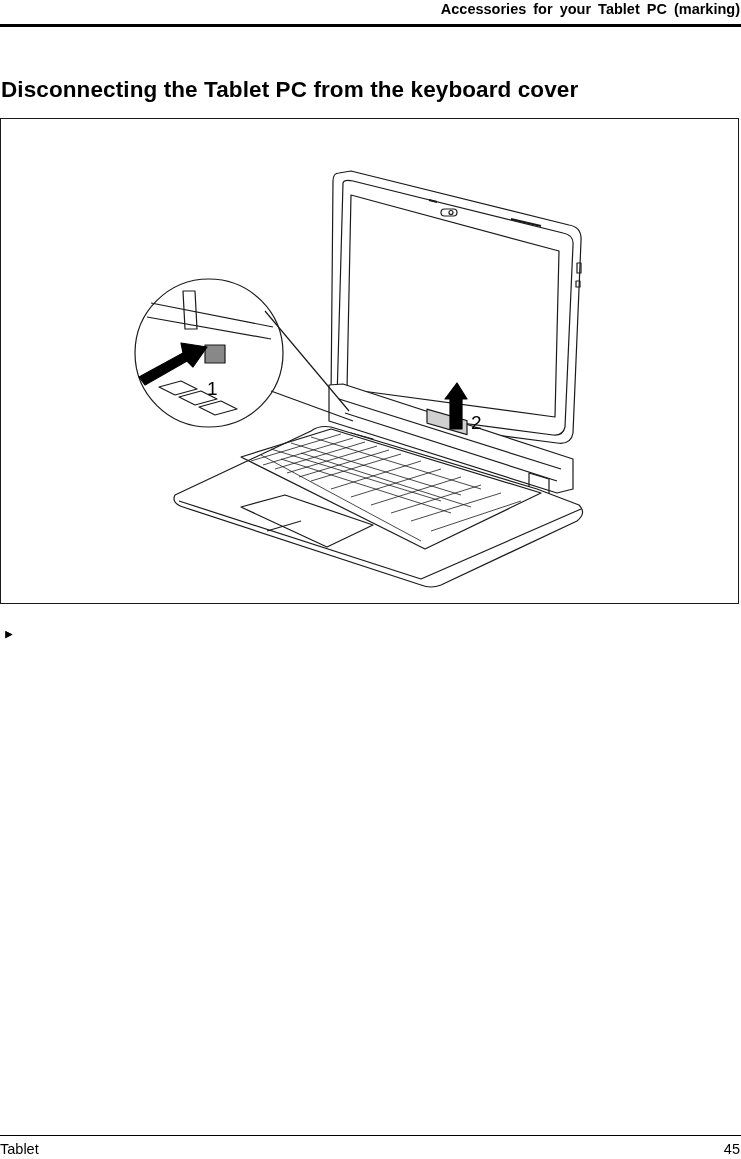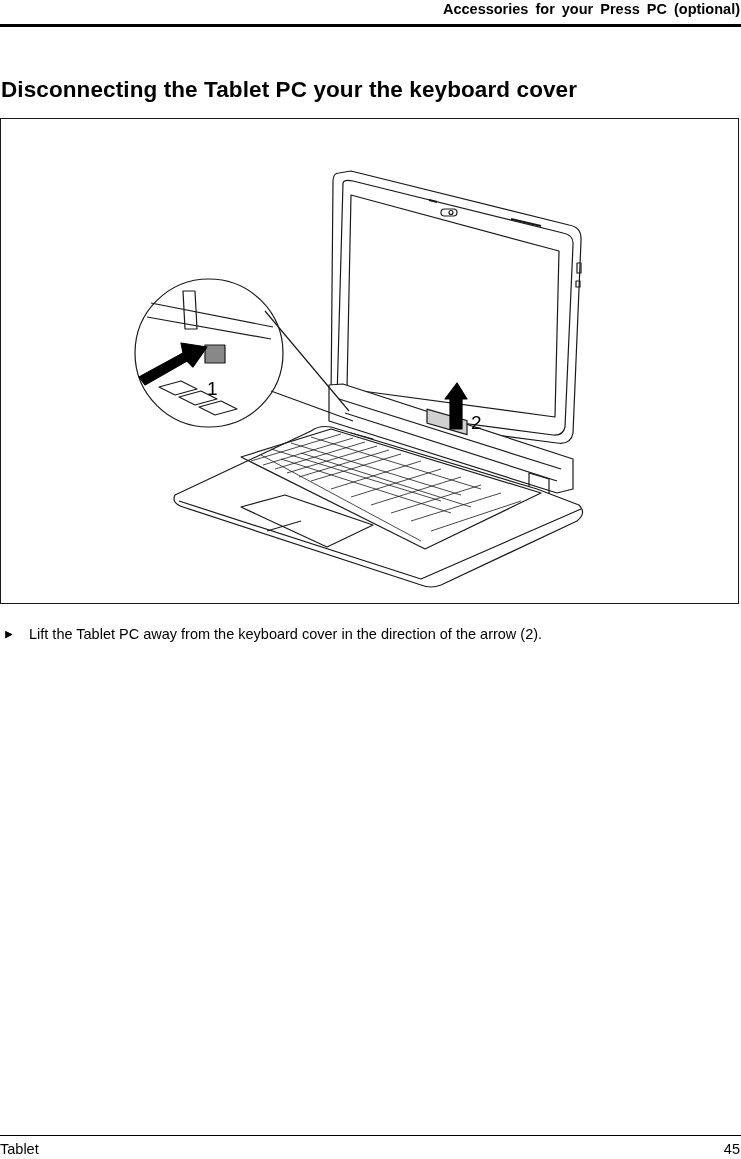--- a/index.html
+++ b/index.html
@@ -17,24 +17,24 @@
   .steps li { position: relative; font-size: 14.5px; line-height: 24px; padding-left: 29px; white-space: nowrap; }
   .steps .bullet { position: absolute; left: 3px; top: 0; font-size: 12px; }
   .footer-rule { position: absolute; left: 0; top: 1135px; width: 741px; height: 1px; background: #000; }
   .footer-left { position: absolute; left: 0; top: 1140px; font-size: 14.5px; line-height: 18px; }
   .footer-right { position: absolute; right: 1px; top: 1140px; font-size: 14.5px; line-height: 18px; }
   .callout { font-family: "Liberation Sans", sans-serif; font-size: 19px; fill: #000; }
 </style>
 </head>
 <body>
 
-<div class="running-header">Accessories for your Press PC (optional)</div>
+<div class="running-header">Accessories for your Tablet PC (marking)</div>
 <div class="header-rule"></div>
 
-<h1 class="section-title" style="margin:0;">Disconnecting the Tablet PC your the keyboard cover</h1>
+<h1 class="section-title" style="margin:0;">Disconnecting the Tablet PC from the keyboard cover</h1>
 
 <div class="figure">
   <svg width="737" height="484" viewBox="0 118 737 484" xmlns="http://www.w3.org/2000/svg" fill="none" stroke="#1a1a1a" stroke-width="1.2" stroke-linejoin="round">
 
     <g>
       <path d="M338 172 Q332 172 332 180 L330 400 Q330 412 342 414 L556 442 Q570 444 572 432 L580 240 Q581 226 568 224 L350 170 Z" fill="#fff"></path>
       <path d="M342 182 L336 398 Q337 406 346 407 L552 434 Q562 435 564 426 L572 244 Q573 234 562 232 L352 180 Q343 178 342 182 Z"></path>
 
       <path d="M350 194 L346 388 L554 416 L558 250 Z"></path>
 
@@ -109,19 +109,18 @@
     </g>
   </svg>
 </div>
 
 <ul class="steps">
   <li>
     <span class="bullet">►</span>
   </li>
   <li>
     <span class="bullet">►</span>
-    <span>Lift the Tablet PC away from the keyboard cover in the direction of the arrow (2).</span>
   </li>
 </ul>
 
 <div class="footer-rule"></div>
 <div class="footer-left">Tablet</div>
 <div class="footer-right">45</div>
 
 </body></html>

